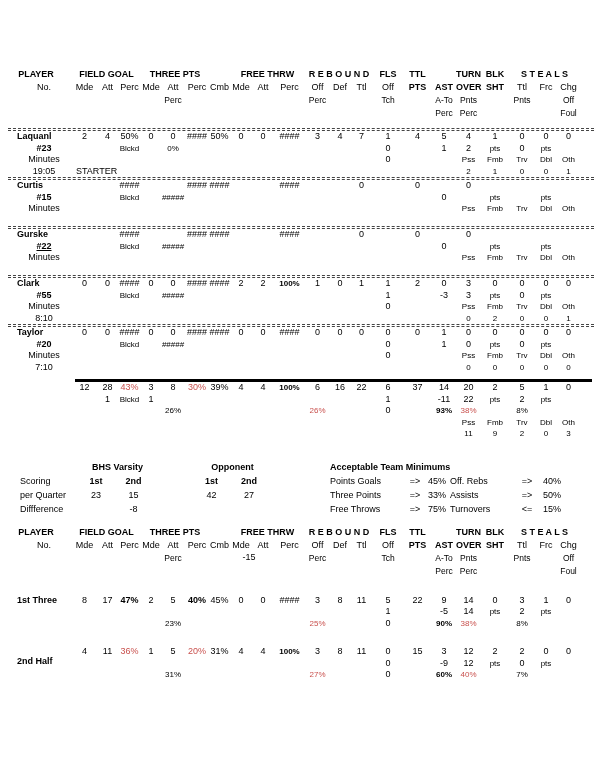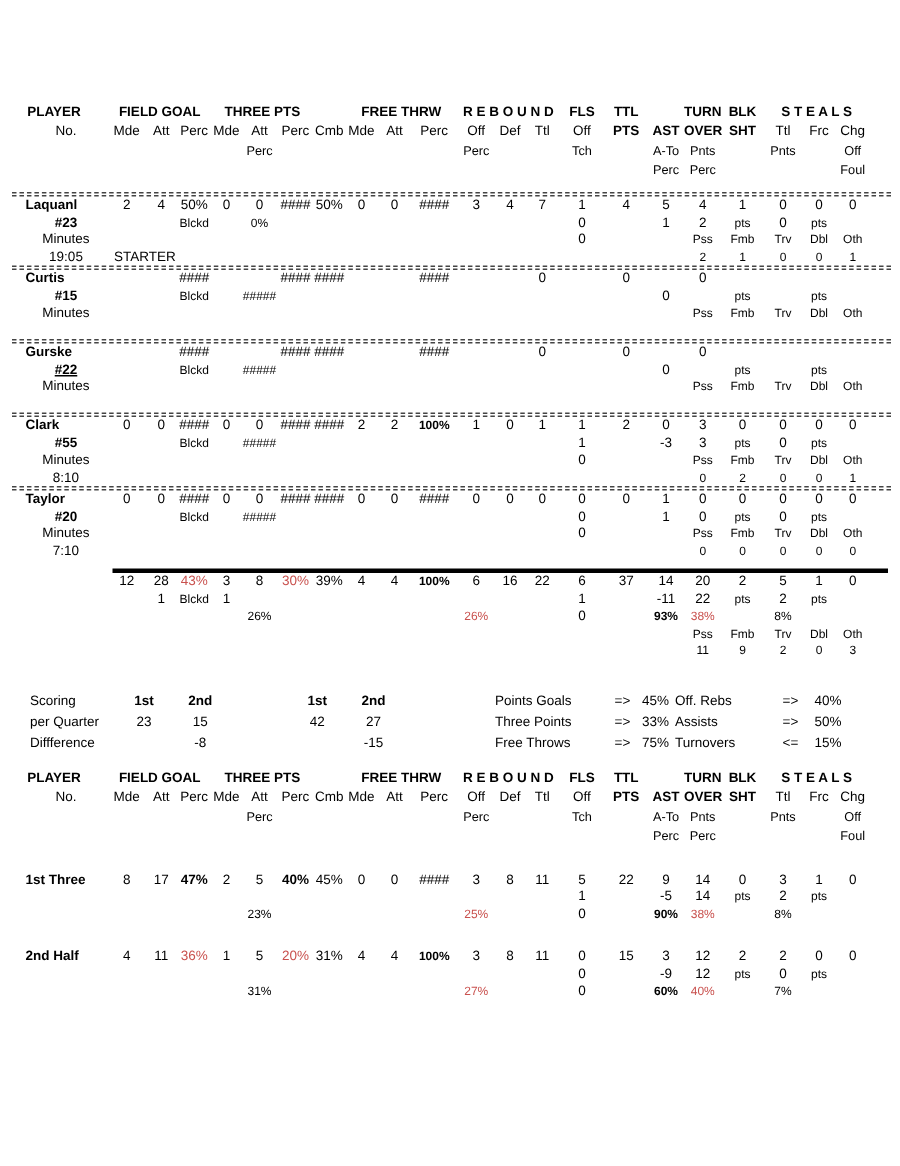--- a/index.html
+++ b/index.html
@@ -379,20 +379,25 @@
         <span class="sm" style="grid-area: 1 / 20 / auto / 21;">2</span>
         <span class="sm" style="grid-area: 1 / 21 / auto / 22;">0</span>
         <span class="sm" style="grid-area: 1 / 22 / auto / 23;">3</span>
       </div>
   </div>
 
   <div class="sp" style="height:20px"></div>
 
   <div>
     <div class="sgrid">
+        <span class="hb" style="grid-area: 1 / 2 / auto / 4;">BHS Varsity</span>
+        <span class="hb" style="grid-area: 1 / 5 / auto / 7;">Opponent</span>
+        <span class="hb sl" style="grid-area: 1 / 8 / auto / 14;">Acceptable Team Minimums</span>
+      </div>
+    <div class="sgrid">
         <span class="sl pl20" style="grid-area: 1 / 1 / auto / 2;">Scoring</span>
         <span class="hb" style="grid-area: 1 / 2 / auto / 3;">1st</span>
         <span class="hb" style="grid-area: 1 / 3 / auto / 4;">2nd</span>
         <span class="hb" style="grid-area: 1 / 5 / auto / 6;">1st</span>
         <span class="hb" style="grid-area: 1 / 6 / auto / 7;">2nd</span>
         <span class="sl" style="grid-area: 1 / 8 / auto / 9;">Points Goals</span>
         <span style="grid-area: 1 / 9 / auto / 10;">=&gt;</span>
         <span class="sr" style="grid-area: 1 / 10 / auto / 11;">45%</span>
         <span class="sl" style="grid-area: 1 / 11 / auto / 12;">Off. Rebs</span>
         <span style="grid-area: 1 / 12 / auto / 13;">=&gt;</span>
@@ -407,21 +412,21 @@
         <span class="sl" style="grid-area: 1 / 8 / auto / 9;">Three Points</span>
         <span style="grid-area: 1 / 9 / auto / 10;">=&gt;</span>
         <span class="sr" style="grid-area: 1 / 10 / auto / 11;">33%</span>
         <span class="sl" style="grid-area: 1 / 11 / auto / 12;">Assists</span>
         <span style="grid-area: 1 / 12 / auto / 13;">=&gt;</span>
         <span class="sr" style="grid-area: 1 / 13 / auto / 14;">50%</span>
       </div>
     <div class="sgrid">
         <span class="sl pl20" style="grid-area: 1 / 1 / auto / 2;">Diffference</span>
         <span style="grid-area: 1 / 3 / auto / 4;">-8</span>
-        <span style="grid-area: 1 / 6 / auto / 7;">-15</span>
+        <span style="grid-area: 1 / 6 / auto / 7; margin-top: 48px;">-15</span>
         <span class="sl" style="grid-area: 1 / 8 / auto / 9;">Free Throws</span>
         <span style="grid-area: 1 / 9 / auto / 10;">=&gt;</span>
         <span class="sr" style="grid-area: 1 / 10 / auto / 11;">75%</span>
         <span class="sl" style="grid-area: 1 / 11 / auto / 12;">Turnovers</span>
         <span style="grid-area: 1 / 12 / auto / 13;">&lt;=</span>
         <span class="sr" style="grid-area: 1 / 13 / auto / 14;">15%</span>
       </div>
   </div>
 
   <div class="sp" style="height:10px"></div>
@@ -521,21 +526,21 @@
         <span class="sm bold" style="grid-area: 1 / 17 / auto / 18;">90%</span>
         <span class="sm red" style="grid-area: 1 / 18 / auto / 19;">38%</span>
         <span class="sm" style="grid-area: 1 / 20 / auto / 21;">8%</span>
       </div>
   </div>
 
   <div class="sp" style="height:17px"></div>
 
   <div>
     <div class="grid">
-        <span class="name" style="grid-area: 1 / 1 / auto / 2;">2nd Half</span>
+        <span class="name" style="grid-area: 1 / 1 / auto / 2; margin-top: 10px;">2nd Half</span>
         <span style="grid-area: 1 / 2 / auto / 3;">4</span>
         <span style="grid-area: 1 / 3 / auto / 4;">11</span>
         <span class="red" style="grid-area: 1 / 4 / auto / 5;">36%</span>
         <span style="grid-area: 1 / 5 / auto / 6;">1</span>
         <span style="grid-area: 1 / 6 / auto / 7;">5</span>
         <span class="red" style="grid-area: 1 / 7 / auto / 8;">20%</span>
         <span style="grid-area: 1 / 8 / auto / 9;">31%</span>
         <span style="grid-area: 1 / 9 / auto / 10;">4</span>
         <span style="grid-area: 1 / 10 / auto / 11;">4</span>
         <span class="sm bold" style="grid-area: 1 / 11 / auto / 12;">100%</span>

